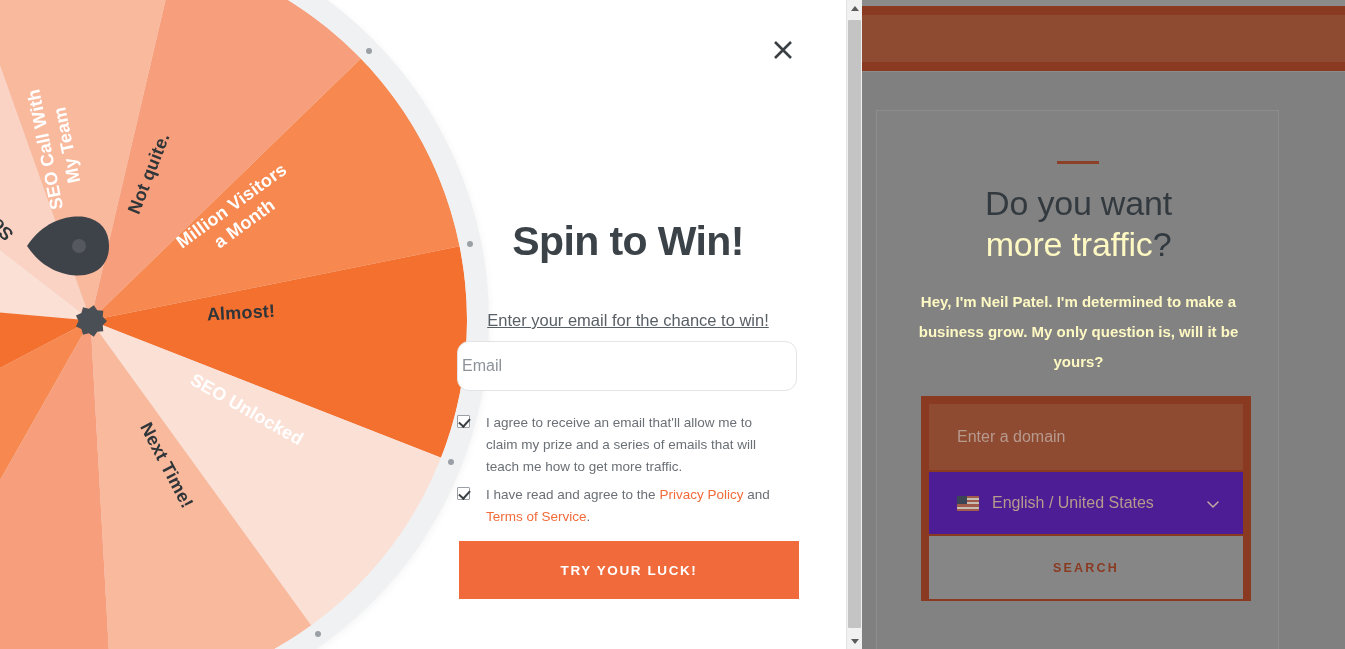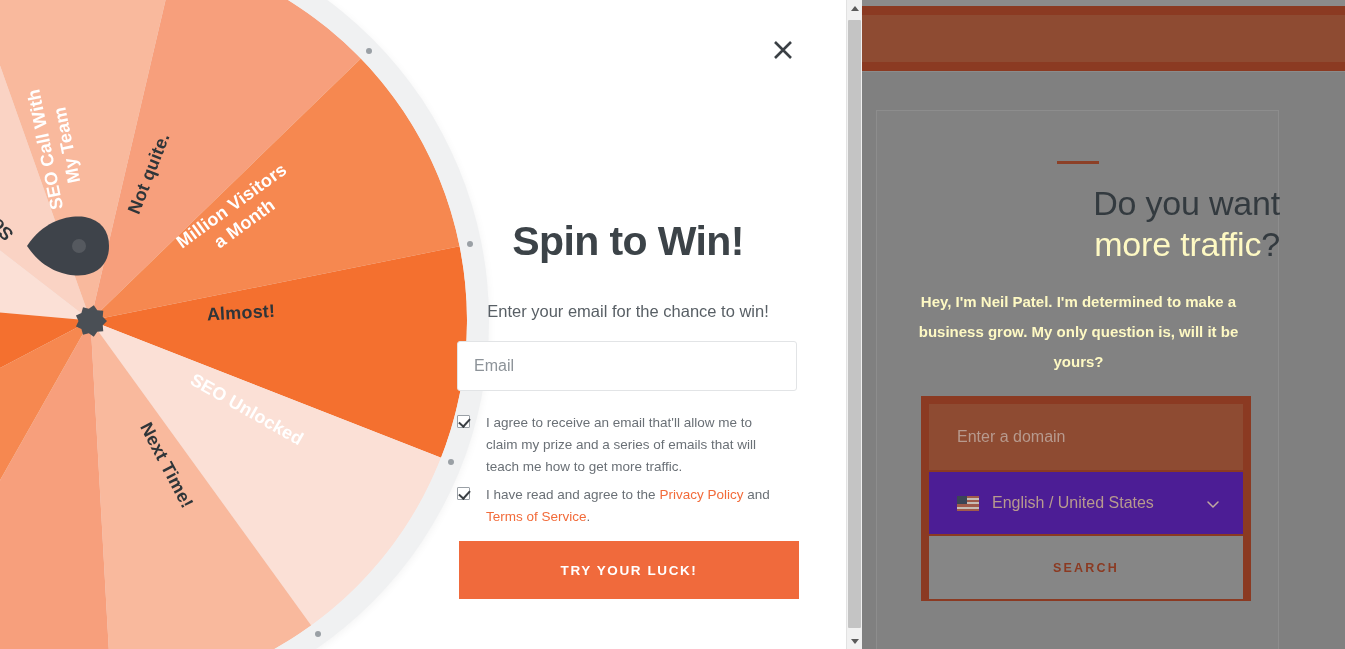--- a/index.html
+++ b/index.html
@@ -42,21 +42,21 @@
     background: rgba(255,255,255,0.02);
     border: 1px solid #8d8d8d;
     border-bottom: none;
   }
   .hr-accent {
     position: absolute; left: 50%; transform: translateX(-50%);
     top: 50px; width: 42px; height: 3px; background: #8c4027;
   }
   .site-h1 {
     position: absolute; left: 0; top: 72px; width: 403px;
-    text-align: right;
+    text-align: center;
     font-size: 34px; line-height: 41px; color: #333a3f; font-weight: 300;
     letter-spacing: -.2px;
   }
   .site-h1 b { font-weight: 400; color:#fef9c3; }
   .site-sub {
     position: absolute; left: 26px; top: 176px; width: 351px;
     text-align: center;
     font-size: 15px; line-height: 30px; color: #fef9c3; font-weight: 700;
   }
 
@@ -158,27 +158,27 @@
 
   
   #form-col {
     position:absolute; left: 457px; top: 0; width: 342px; height: 649px;
   }
   #title {
     position:absolute; left: 0; top: 218px; width: 342px; text-align:center;
     font-size: 41px; font-weight: 700; color: #3c4348; letter-spacing: -.6px;
   }
   #subtitle {
-    position:absolute; left: 0; top: 302px; width: 342px; text-align:center;
-    font-size: 16.5px; color: #585f65; font-weight: 400;
+    position:absolute; left: 0; top: 311px; width: 342px; text-align:center;
+    font-size: 16.5px; color: #585f65; font-weight: 400; text-decoration: underline;
   }
   #email {
     position:absolute; left: 0; top: 341px; width: 340px; height: 50px;
-    border: 1px solid #e2e4e6; border-radius: 3px; background:#fff;
-    padding: 0 16px; font-size: 16px; color: #454b50;
+    border: 1px solid #e2e4e6; border-radius: 12px; background:#fff;
+    padding: 0 4px; font-size: 16px; color: #454b50;
     font-family: "Liberation Sans", sans-serif;
   }
   #email::placeholder { color:#8d9399; }
 
   .consent {
     position:absolute; left: 0; width: 342px;
     display:flex; align-items:flex-start;
   }
   .consent.one { top: 412px; }
   .consent.two { top: 484px; }

